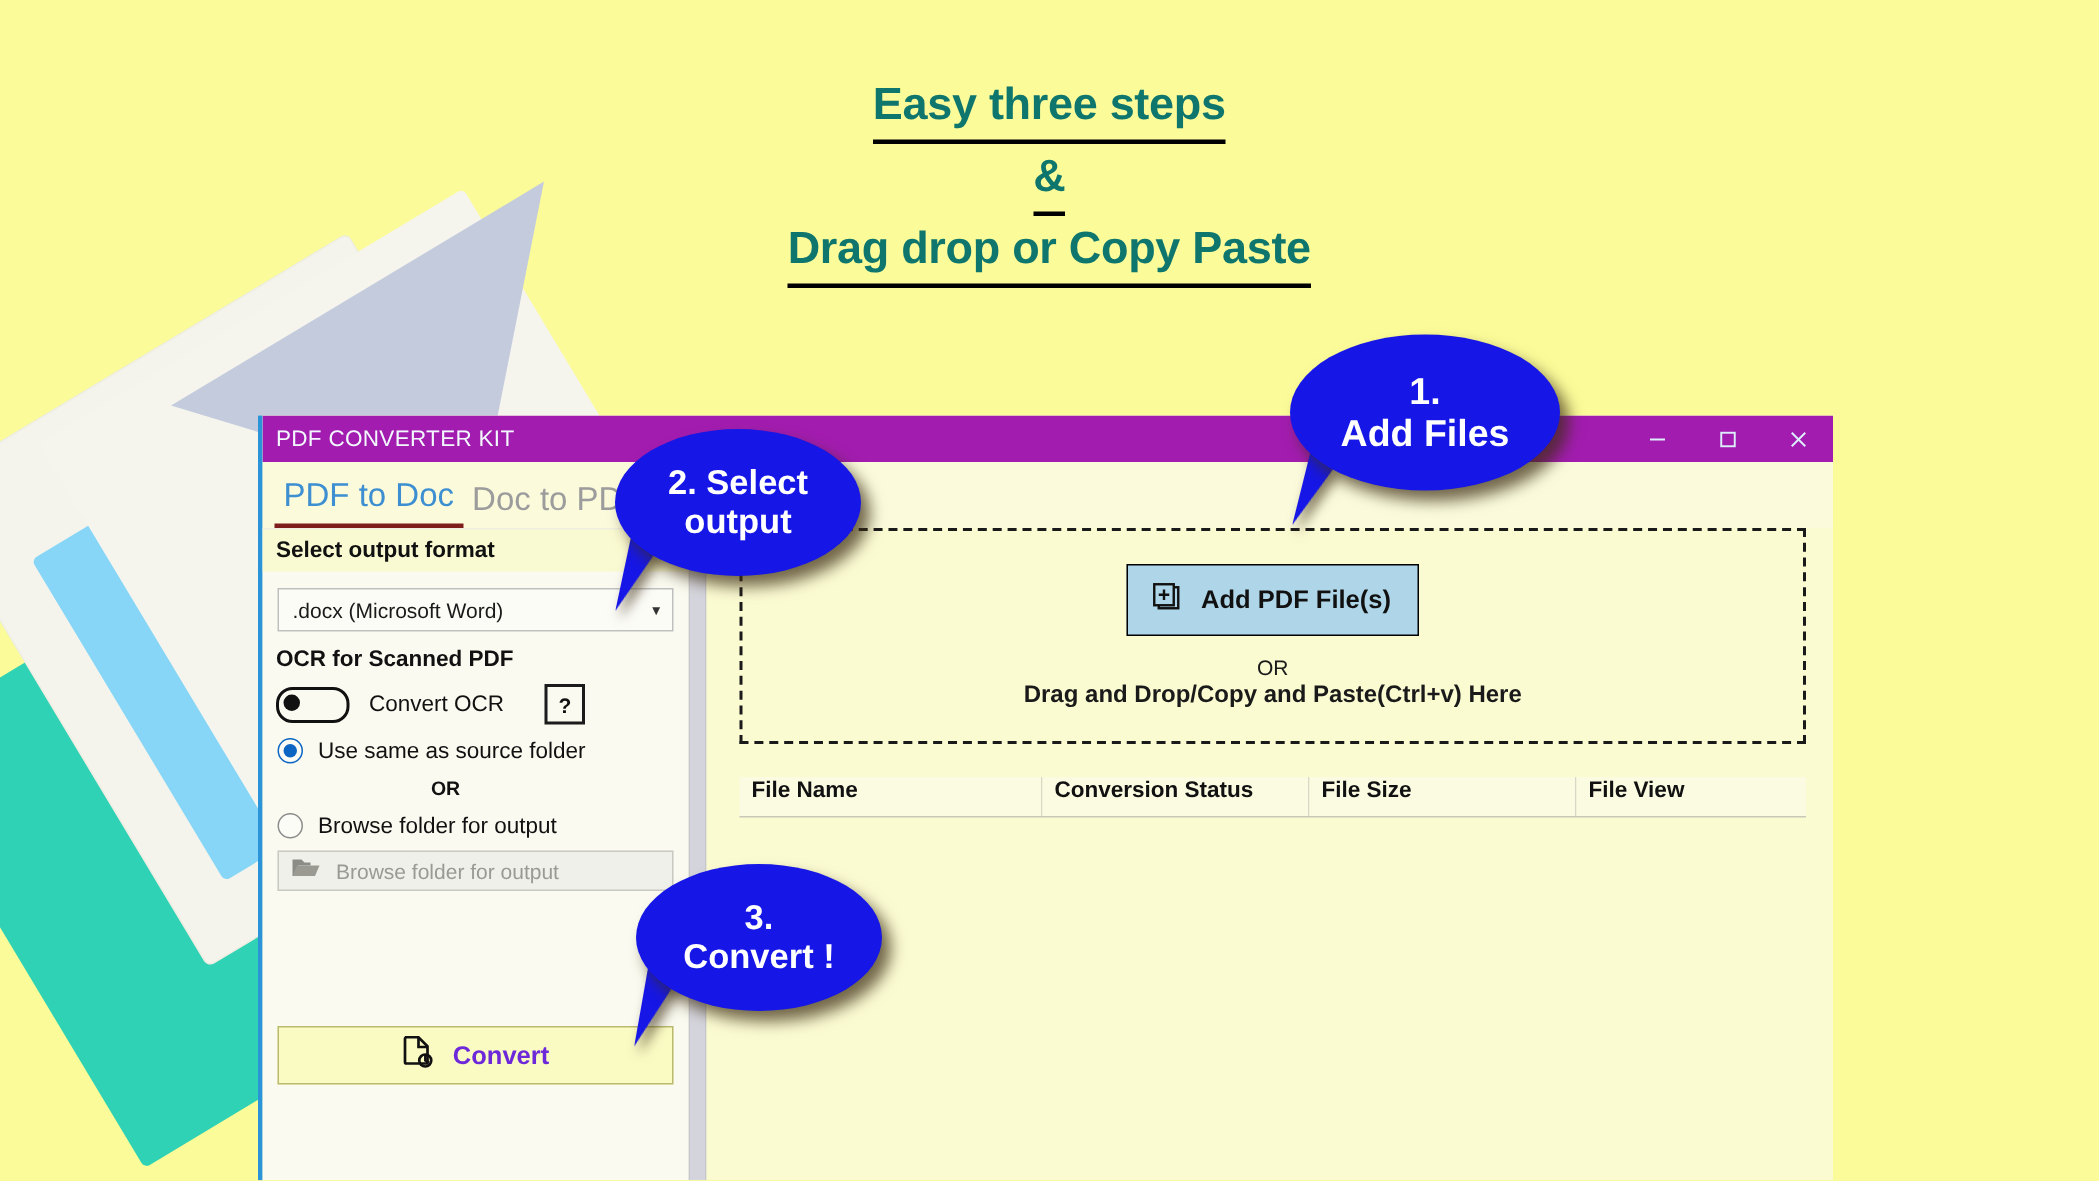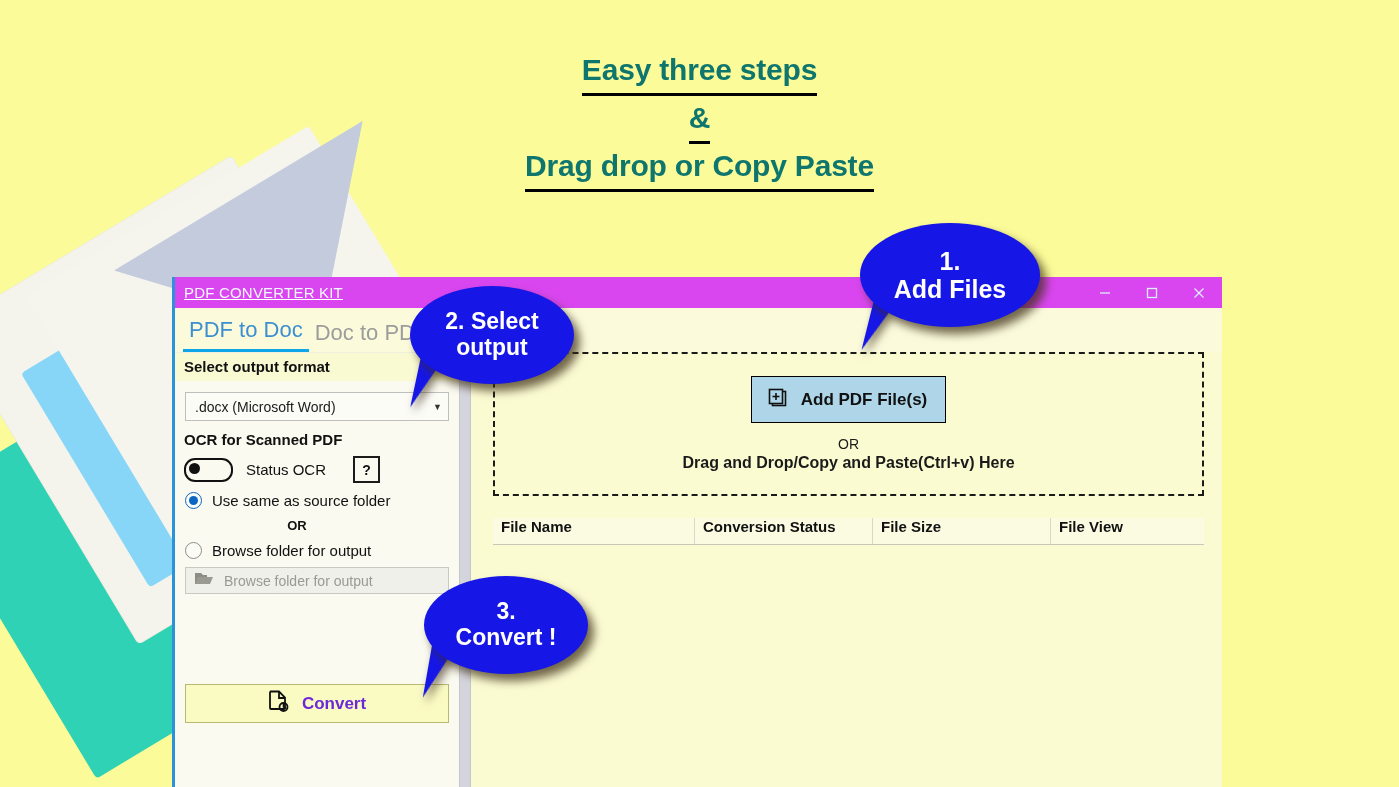--- a/index.html
+++ b/index.html
@@ -82,25 +82,24 @@
     position: absolute;
     left: 172px; top: 277px;
     width: 1050px; height: 510px;
     background: #FBFBD7;
     border-left: 3px solid #2B94D8;
     box-sizing: border-box;
     overflow: hidden;
   }
   .titlebar {
     height: 31px;
-    background: #d946ef;
+    background: #a21caf;
     display: flex;
     align-items: center;
     color: #FFFFFF;
-    text-decoration: underline;
   }
   .titlebar .apptitle {
     margin-left: 9px;
     font-size: 15px;
     letter-spacing: 0.2px;
     color: #F2F8FD;
   }
   .wincontrols {
     margin-left: auto;
     display: flex;
@@ -125,21 +124,21 @@
     position: relative;
   }
   .tab {
     font-size: 22px;
     padding: 0 6px 5px 6px;
     color: #9C9C9C;
     line-height: 28px;
   }
   .tab.active {
     color: #3D8FD1;
-    border-bottom: 3px solid #0ea5e9;
+    border-bottom: 3px solid #7f1d1d;
   }
 
   
   .winbody {
     display: flex;
     height: calc(100% - 75px);
   }
   .leftpanel {
     width: 284px;
     background: #FAFAF0;
@@ -463,21 +462,21 @@
           <span>.docx (Microsoft Word)</span>
           <span class="caret">▼</span>
         </div>
 
         <div class="ocrlabel">OCR for Scanned PDF</div>
 
         <div class="ocrrow">
           <div class="toggle">
               <div class="knob"></div>
             </div>
-          <div class="ocrtxt">Status OCR</div>
+          <div class="ocrtxt">Convert OCR</div>
           <div class="helpbtn">?</div>
         </div>
 
 
         <div class="radiorow">
           <div class="radio checked"></div>
           <div class="rlabel">Use same as source folder</div>
         </div>
 
         <div class="ortext">OR</div>

